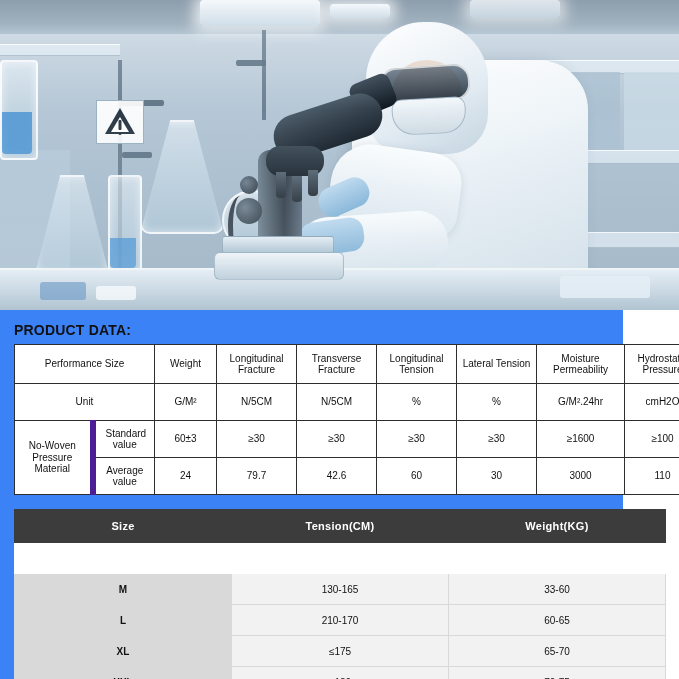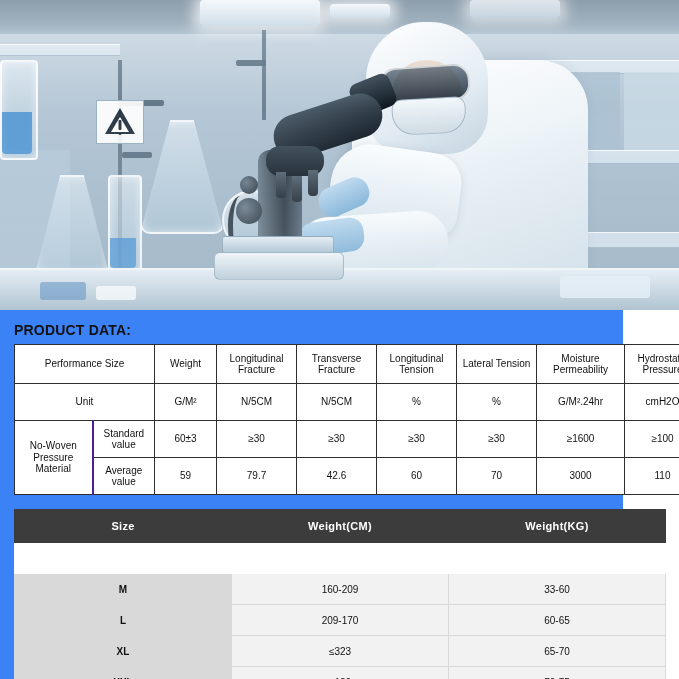--- a/index.html
+++ b/index.html
@@ -490,81 +490,81 @@
           <td>G/M²</td>
           <td>N/5CM</td>
           <td>N/5CM</td>
           <td>%</td>
           <td>%</td>
           <td>G/M².24hr</td>
           <td>cmH2O</td>
         </tr>
 
         <tr>
-          <td rowspan="2" style="border-right:2px solid #4c1d95">
+          <td rowspan="2" style="border-right:6px solid #4c1d95">
             <span>No-Woven</span><br>
             <span>Pressure</span><br>
             <span>Material</span>
           </td>
           <td class="tall">Standard<br>value</td>
           <td>60±3</td>
           <td>≥30</td>
           <td>≥30</td>
           <td>≥30</td>
           <td>≥30</td>
           <td>≥1600</td>
           <td>≥100</td>
         </tr>
 
         <tr>
           <td class="tall">Average<br>value</td>
-          <td>59</td>
+          <td>24</td>
           <td>79.7</td>
           <td>42.6</td>
           <td>60</td>
-          <td>70</td>
+          <td>30</td>
           <td>3000</td>
           <td>110</td>
         </tr>
       </tbody>
     </table>
 
     <div class="size-wrap">
       <table class="size">
         <colgroup>
           <col style="width:217px">
             <col style="width:217px">
             <col style="width:217px">
         </colgroup>
         <thead>
           <tr>
             <th>Size</th>
-            <th>Weight(CM)</th>
+            <th>Tension(CM)</th>
             <th>Weight(KG)</th>
           </tr>
         </thead>
         <tbody>
           <tr>
             <td class="pad" style="height:10px"></td>
             <td class="pad"></td>
             <td class="pad"></td>
           </tr>
           <tr>
             <td class="lab">M</td>
-            <td class="val">160-209</td>
+            <td class="val">130-165</td>
             <td class="val">33-60</td>
           </tr>
           <tr>
             <td class="lab">L</td>
-            <td class="val">209-170</td>
+            <td class="val">210-170</td>
             <td class="val">60-65</td>
           </tr>
           <tr>
             <td class="lab">XL</td>
-            <td class="val">≤323</td>
+            <td class="val">≤175</td>
             <td class="val">65-70</td>
           </tr>
           <tr>
             <td class="lab">XXL</td>
             <td class="val">≤180</td>
             <td class="val">70-75</td>
           </tr>
 
         </tbody>
       </table>

